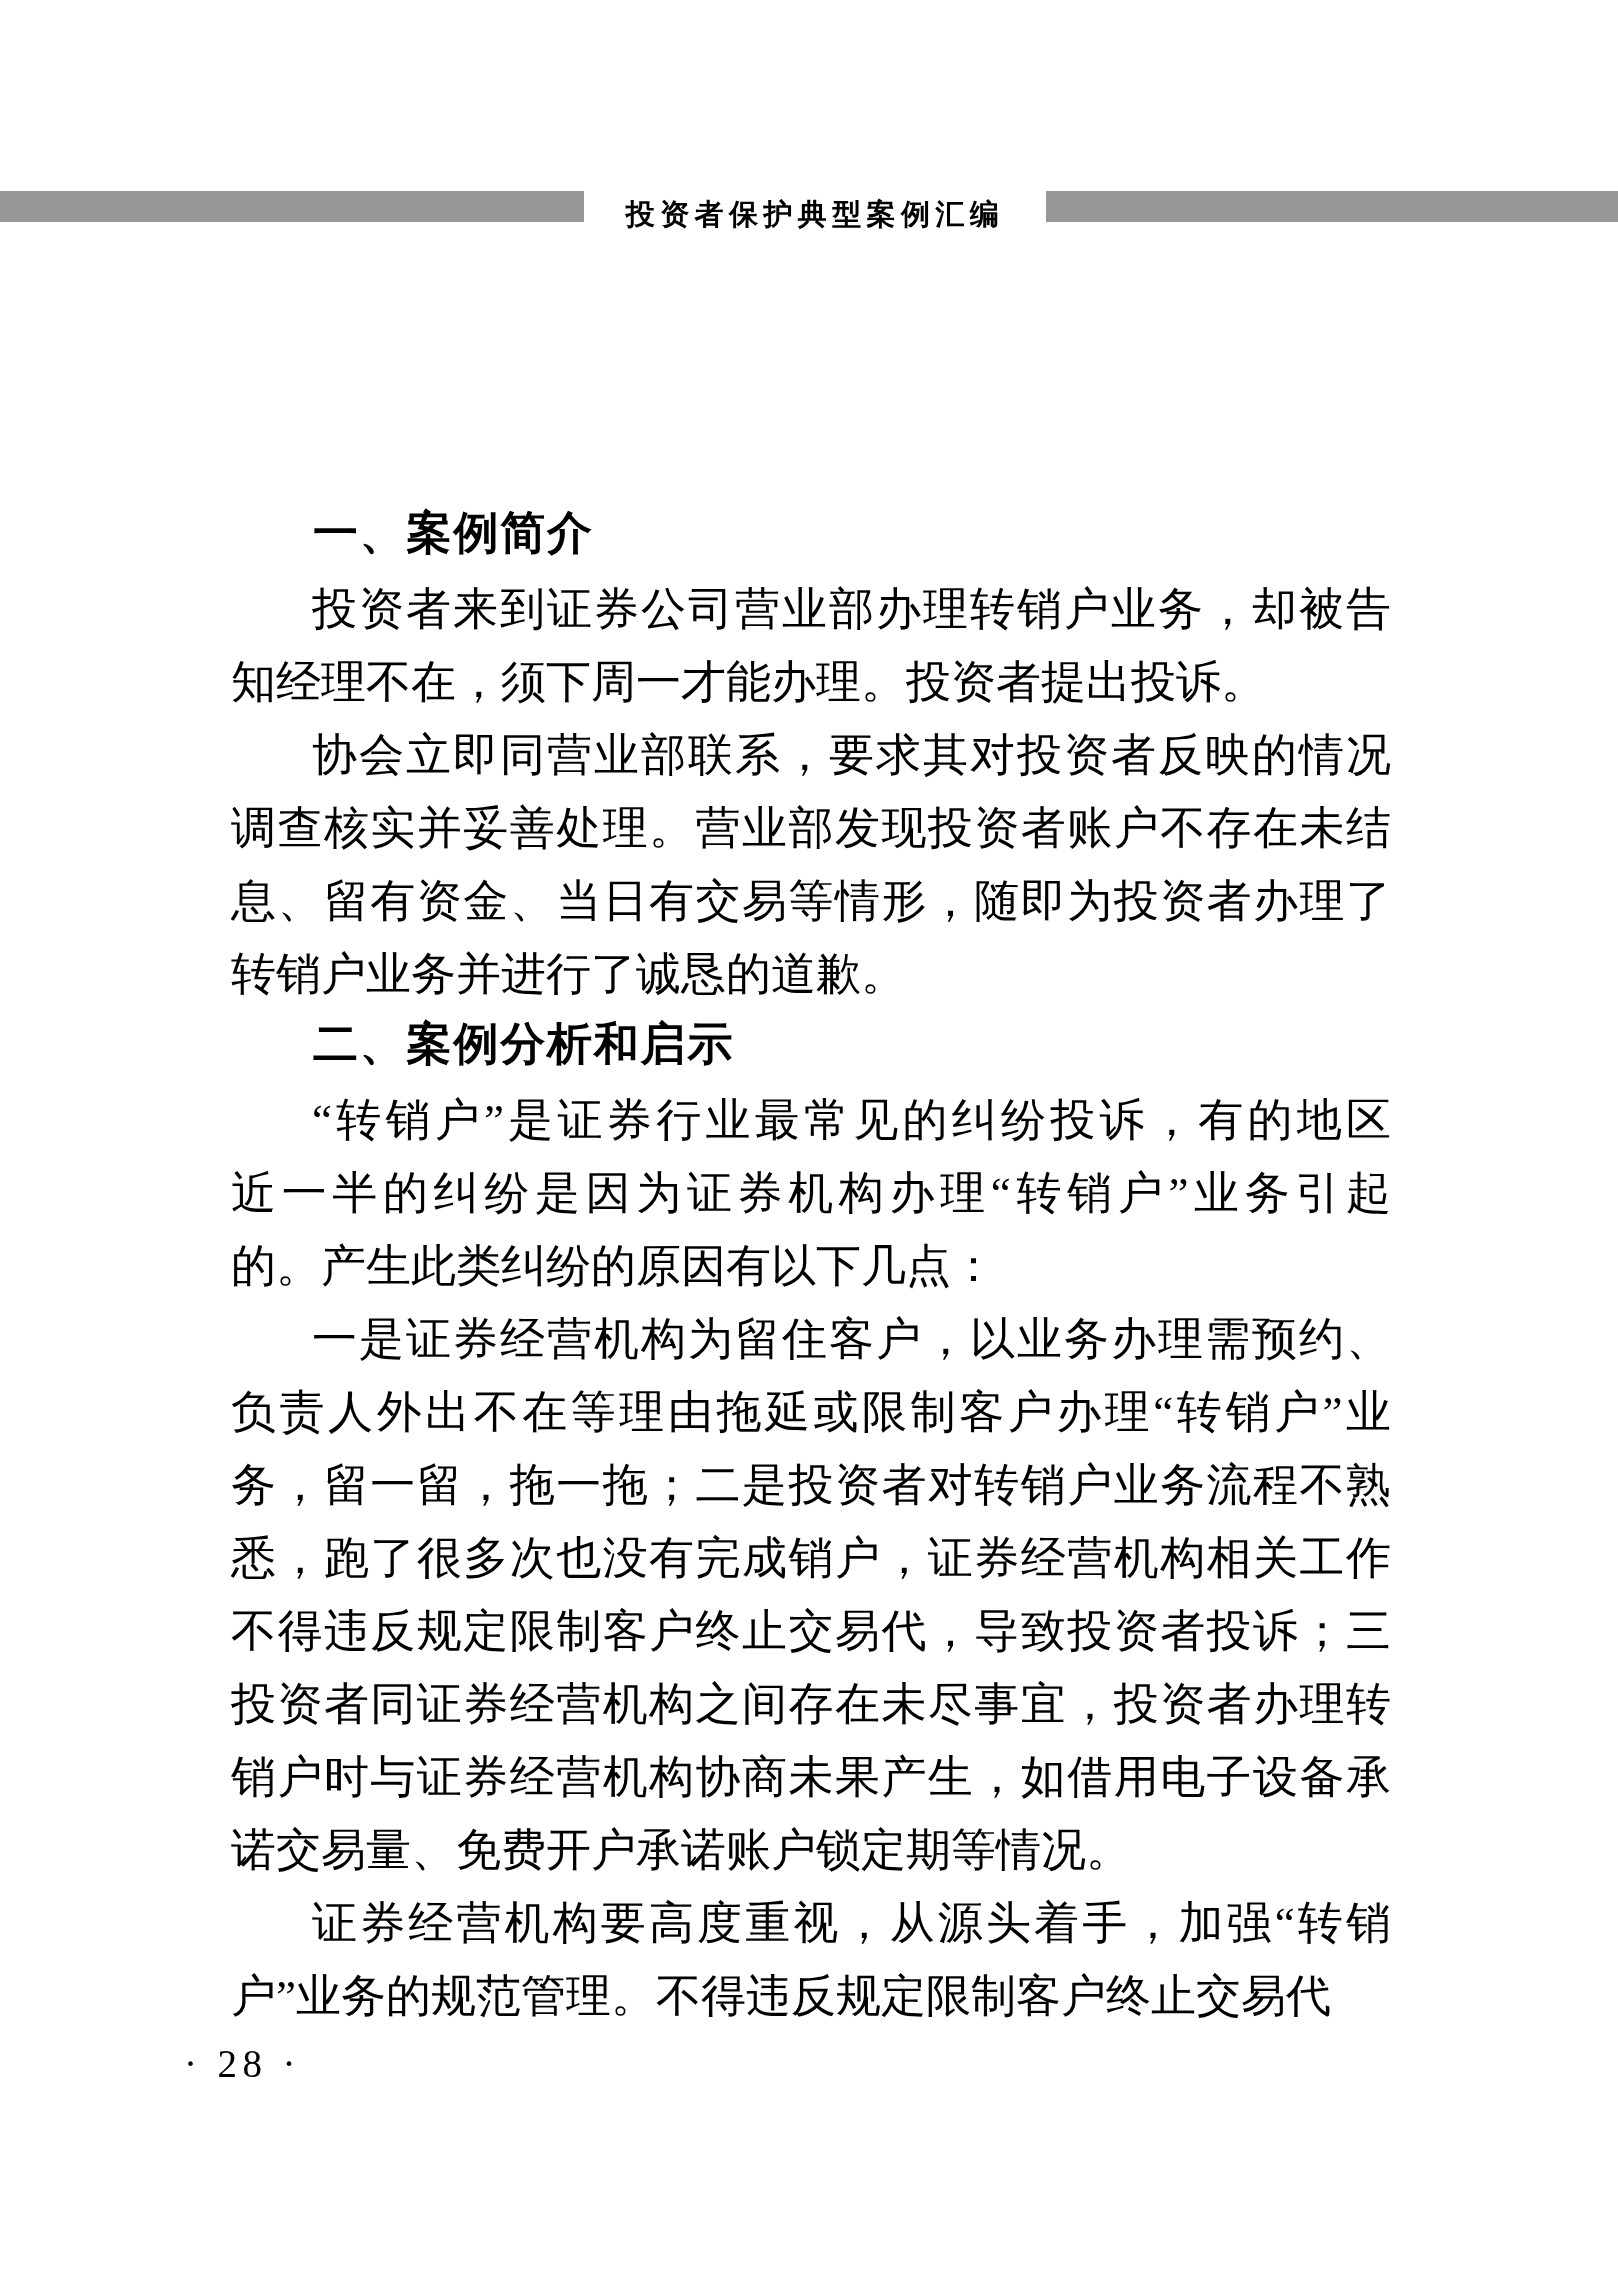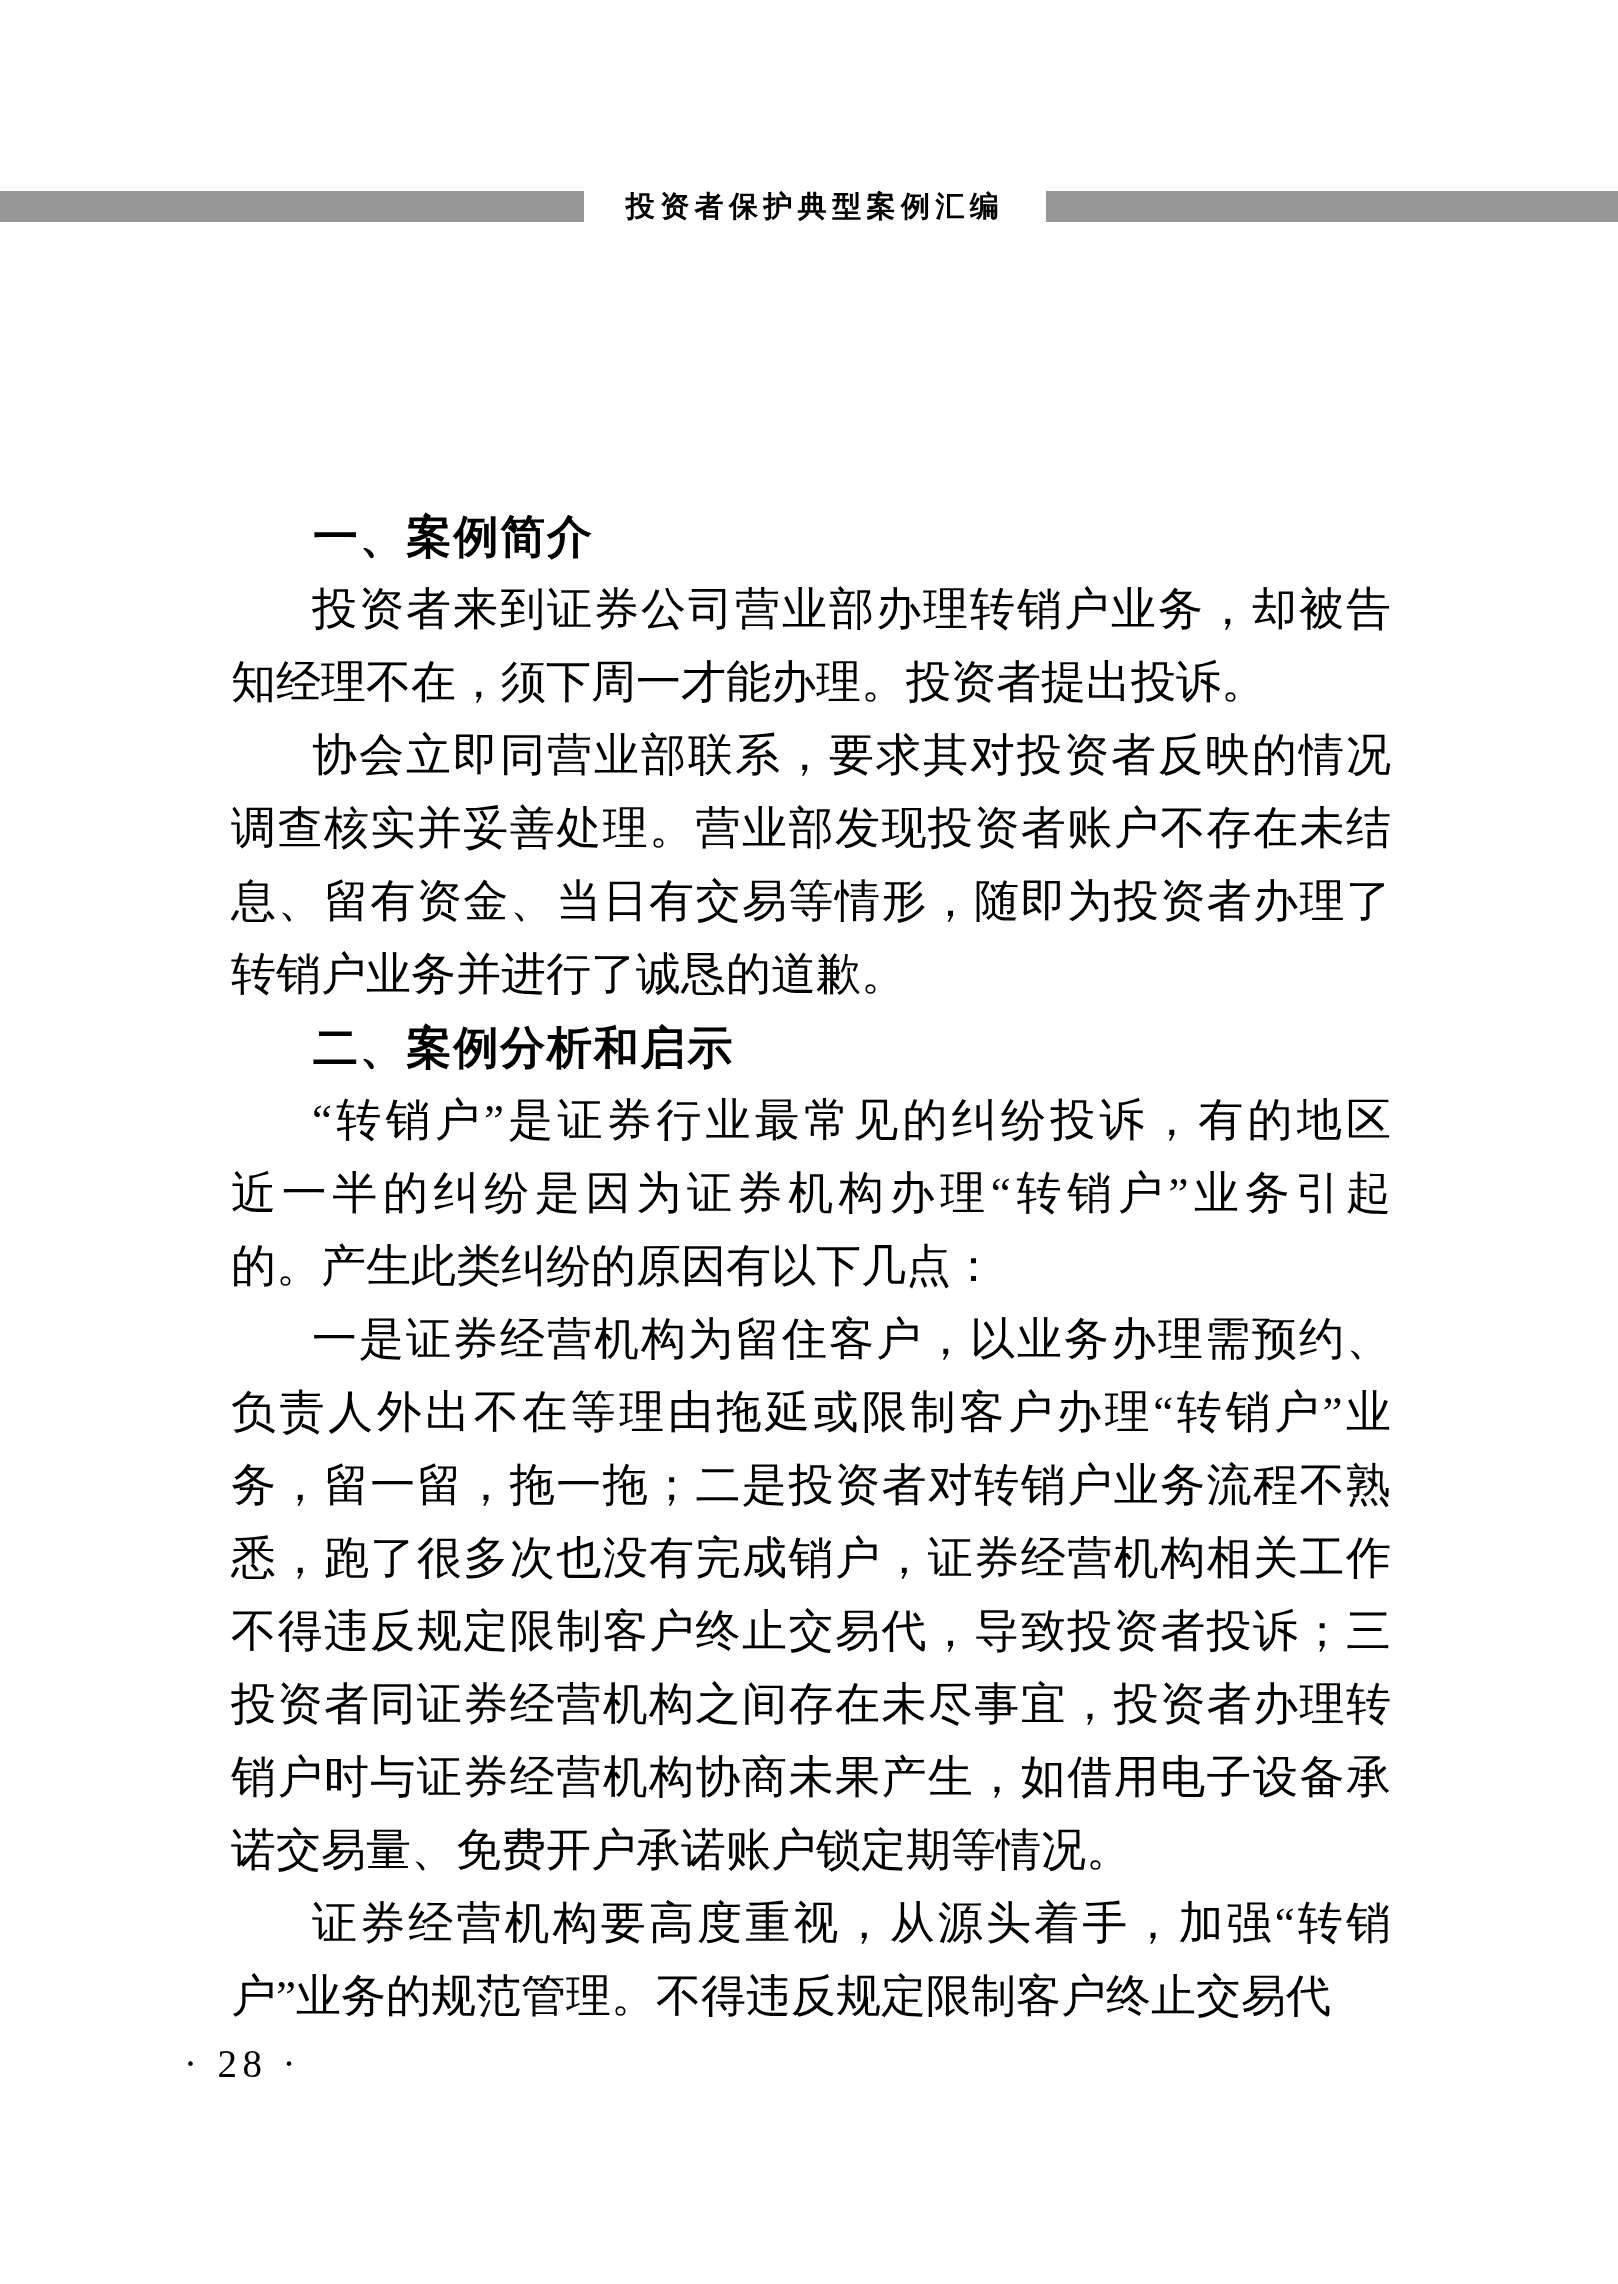--- a/index.html
+++ b/index.html
@@ -18,21 +18,21 @@
   .hbar {
     position: absolute;
     top: 191px;
     height: 31px;
     background: var(--bar-gray, #969696);
   }
   .hbar.left  { left: 0; width: 584px; }
   .hbar.right { left: 1046px; right: 0; }
   .header-title {
     position: absolute;
-    top: 191px; left: 584px; width: 462px; height: 31px;
+    top: 199px; left: 584px; width: 462px; height: 31px;
     display: flex; align-items: center; justify-content: center;
     font-family: "Liberation Sans", "DejaVu Sans", sans-serif;
     font-weight: bold;
     font-size: 29px;
     letter-spacing: 5.4px;
     white-space: nowrap;
   }
   
   .doc-title {
     position: absolute;
@@ -59,21 +59,21 @@
     letter-spacing: 0;
     overflow: hidden;
   }
   .line.just {
     text-align: justify;
     text-align-last: justify;
     text-justify: inter-character;
   }
   .line.indent { padding-left: 81px; }
   .line.heading {
-    font-family: Liberation Sans, sans-serif;
+    font-family: Liberation Mono, monospace;
     font-weight: bold;
     padding-left: 82px;
     letter-spacing: 1.8px;
   }
   .page-number {
     position: absolute;
     left: 184px;
     top: 2044px;
     font-size: 39px;
     line-height: 39px;

